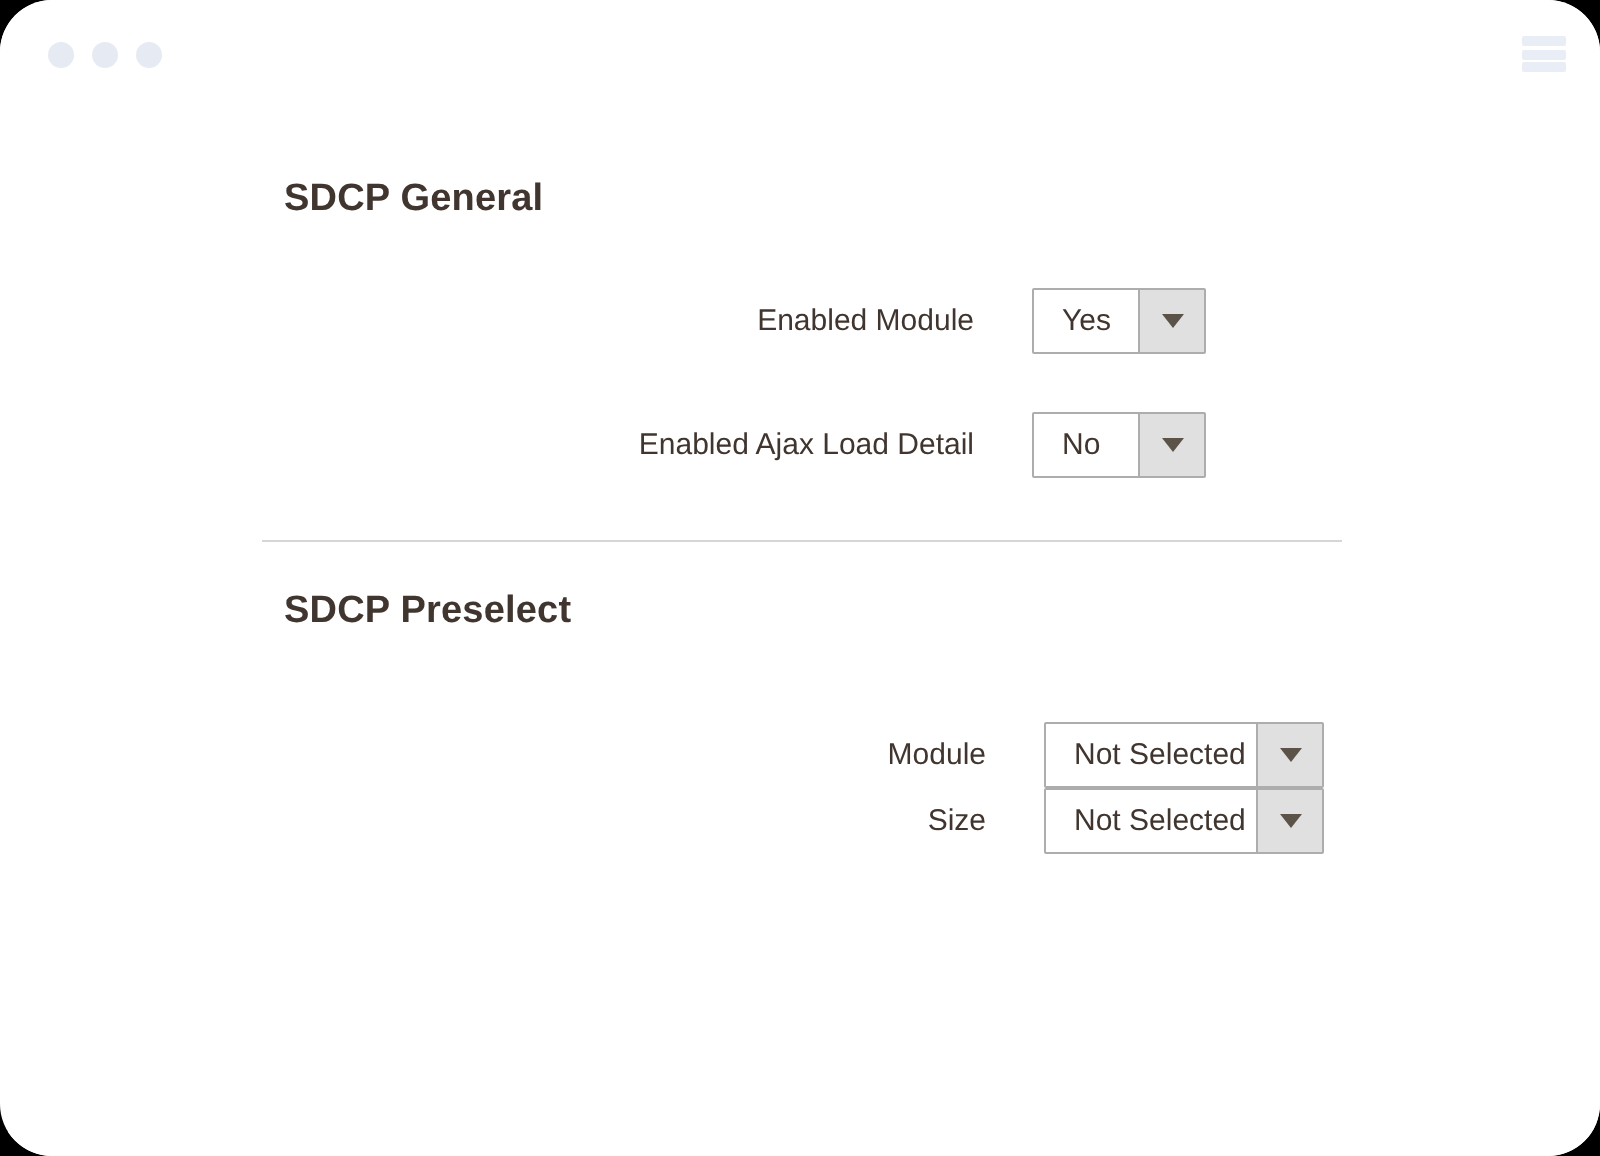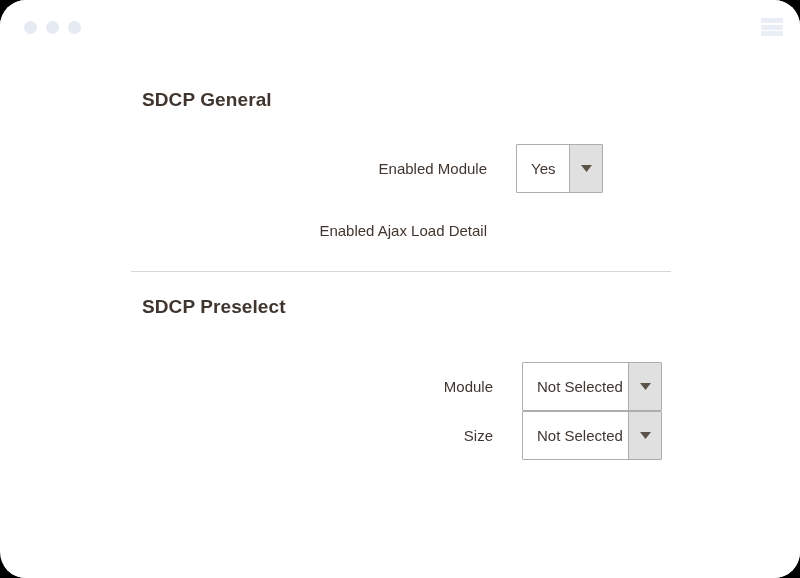--- a/index.html
+++ b/index.html
@@ -113,21 +113,21 @@
     text-align: right;
     white-space: nowrap;
     padding-right: 29px;
     line-height: 1.2;
   }
 
   .select-wrap {
     position: relative;
     display: inline-flex;
     align-items: stretch;
-    height: 49px;
+    height: 33px;
     border: 1px solid #adadad;
     background: #ffffff;
     border-radius: 1px;
   }
 
   .select-value {
     display: flex;
     align-items: center;
     padding: 0 14px;
     font-size: 15px;
@@ -198,20 +198,28 @@
           <div class="select-arrow">
             <svg width="11" height="7" viewBox="0 0 11 7" aria-hidden="true">
               <polygon points="0,0 11,0 5.5,7" fill="#5c5348"></polygon>
             </svg>
           </div>
         </div>
       </div>
 
       <div class="field-row" id="row-ajax-load-detail">
         <div class="field-label">Enabled Ajax Load Detail</div>
+        <div class="select-wrap">
+          <div class="select-value">No</div>
+          <div class="select-arrow">
+            <svg width="11" height="7" viewBox="0 0 11 7" aria-hidden="true">
+              <polygon points="0,0 11,0 5.5,7" fill="#5c5348"></polygon>
+            </svg>
+          </div>
+        </div>
       </div>
 
     </div>
 
     <div class="divider"></div>
 
     <div class="section" id="section-preselect">
 
       <h2 class="section-title">SDCP Preselect</h2>
 

